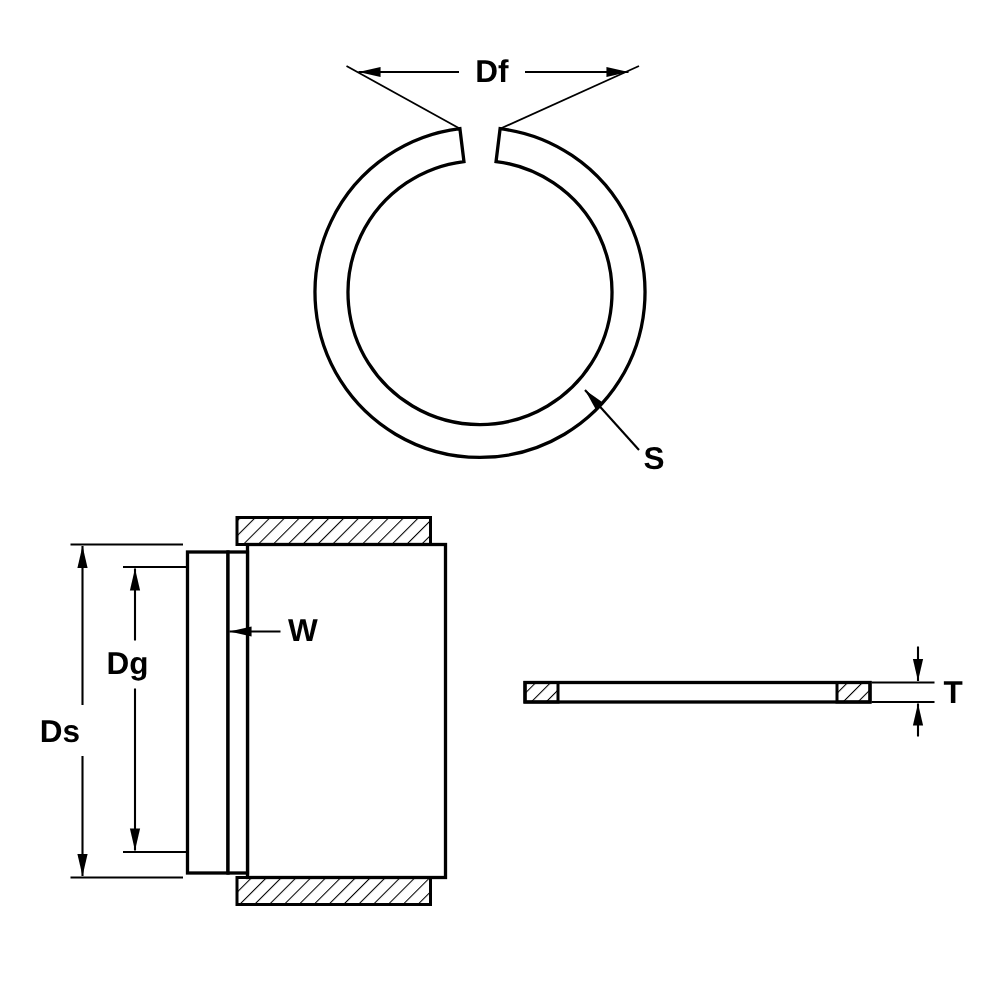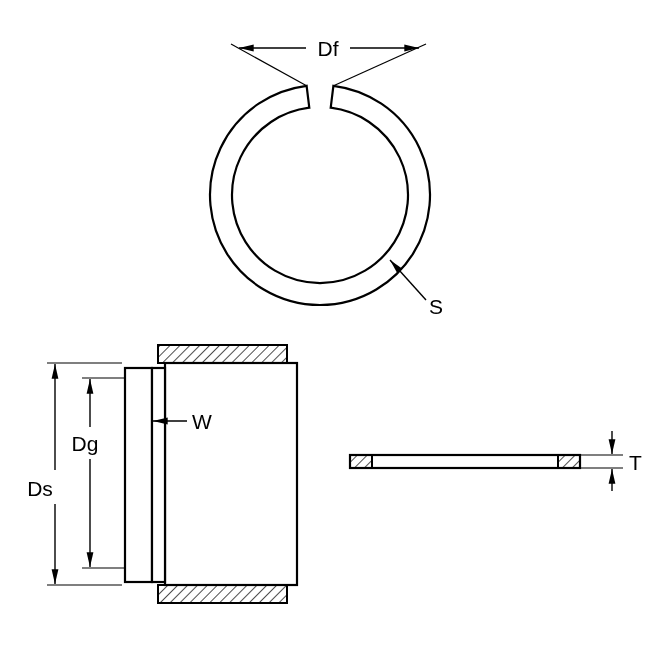--- a/index.html
+++ b/index.html
@@ -8,20 +8,21 @@
     background: #ffffff;
     width: 670px;
     height: 670px;
     overflow: hidden;
   }
   .canvas {
     position: relative;
     width: 534px;
     height: 670px;
     background: #ffffff;
+    font-weight: bold;
   }
   svg { display: block; }
   .outline {
     fill: #ffffff;
     stroke: #000000;
     stroke-width: 2.2;
     stroke-linejoin: miter;
   }
   .hatched {
     fill: url(#hatch);

